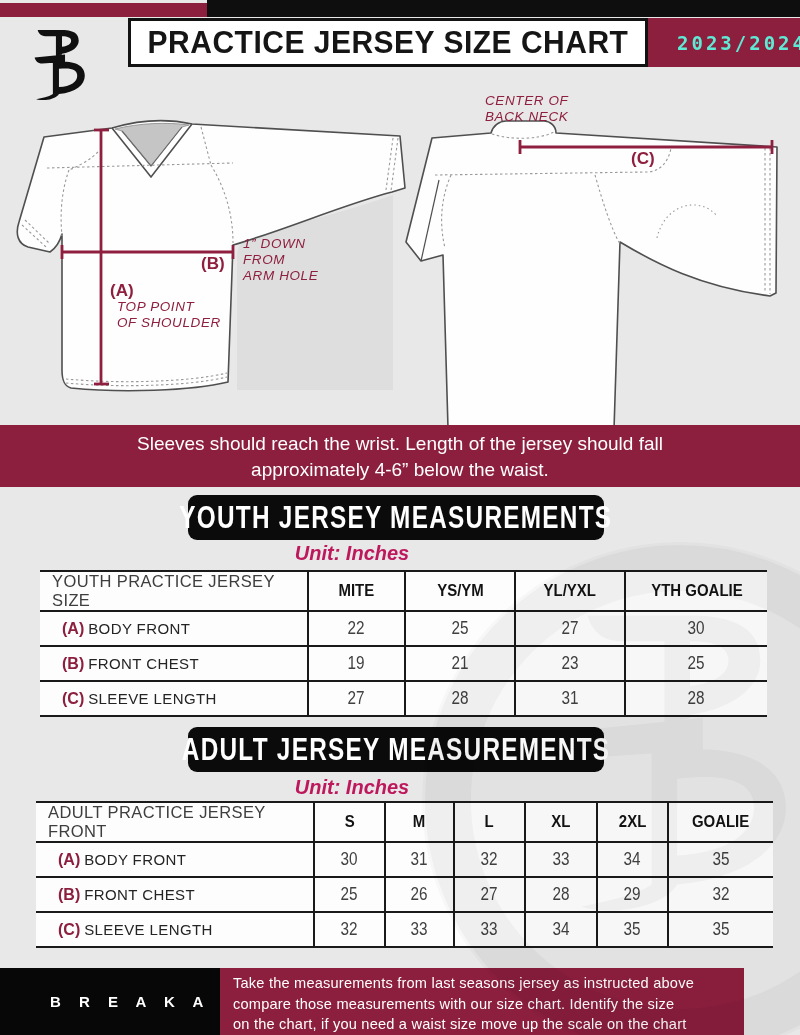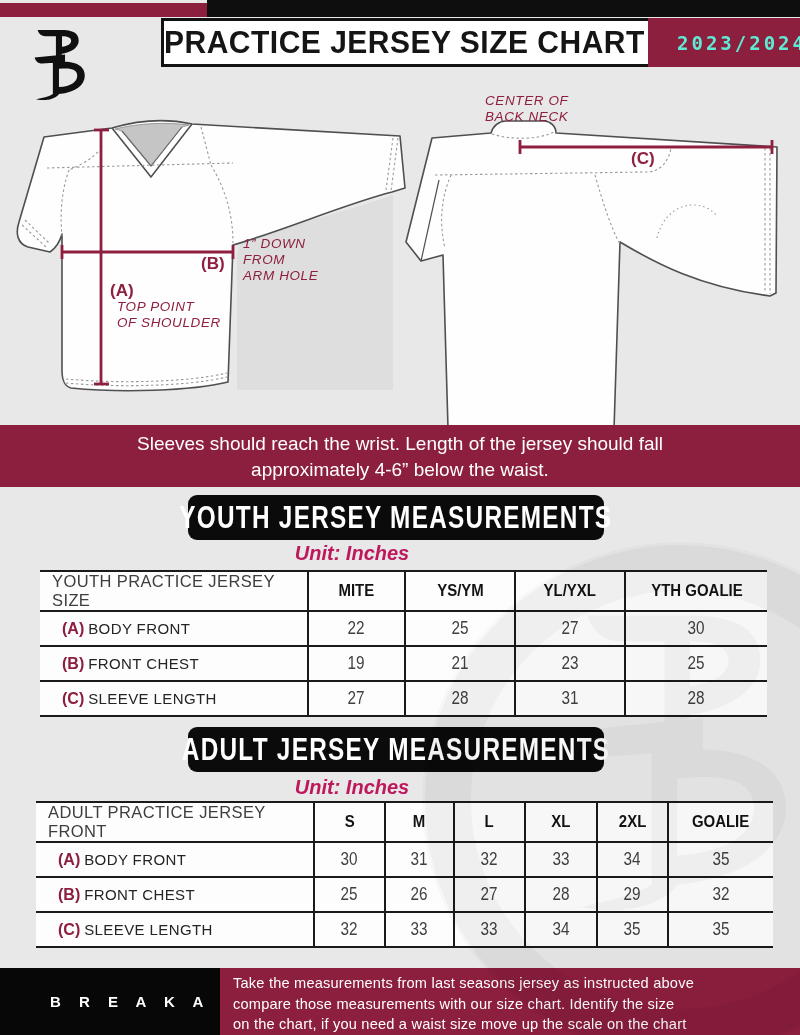--- a/index.html
+++ b/index.html
@@ -11,21 +11,21 @@
   }
   
   .strip-black { position:absolute; left:0; top:0; width:800px; height:17px; background:#0e0e0e; }
   .strip-gray  { position:absolute; left:0; top:0; width:207px; height:3px; background:#e8e8e8; }
   .strip-maroon{ position:absolute; left:0; top:3px; width:207px; height:14px; background:#8c1e3e; }
   
   .brand-logo { position:absolute; left:22px; top:24px; width:80px; height:76px; }
   .title-box {
     position:absolute; left:128px; top:18px; width:520px; height:49px;
     background:#ffffff; border:3px solid #121212;
-    display:flex; align-items:center; justify-content:flex-start; z-index:2;margin-left:33px;
+    display:flex; align-items:center; justify-content:center; z-index:2;
   }
   .title-box span { font-size:30px; font-weight:800; letter-spacing:.5px; color:#151515; white-space:nowrap; transform:scaleY(1.02); }
   .season-box {
     position:absolute; left:648px; top:18px; width:152px; height:49px;
     background:#8c1e3e; display:flex; align-items:center; justify-content:center; z-index:2;
   }
   .season-box span { font-family:"DejaVu Sans Mono", monospace; font-weight:700; font-size:19px; letter-spacing:3px; color:#5eead4; white-space:nowrap;margin-left:36px; }
   
   .jersey { position:absolute; }
   .jersey text { font-family:"Liberation Sans", sans-serif; fill:#8e1f3e; }
@@ -70,21 +70,21 @@
   .num { display:inline-block; transform:scaleX(.85); font-size:18px; color:#414141; }
   
   .watermark { position:absolute; left:380px; top:528px; width:420px; height:507px; z-index:3; pointer-events:none; }
   
   .footer-black {
     position:absolute; left:0; top:968px; width:220px; height:67px; background:#070707;
     display:flex; align-items:center; padding-left:40px; z-index:2;
   }
   .footer-brand { color:#fff; font-size:15px; font-weight:700; letter-spacing:7px; margin-left:10px; white-space:nowrap; }
   .footer-maroon {
-    position:absolute; left:220px; top:968px; width:580px; height:67px; background:#8c1e3e;
+    position:absolute; left:220px; top:968px; width:524px; height:67px; background:#8c1e3e;
     color:#fff; padding:5px 0 0 13px; z-index:2;
   }
   .footer-maroon div { font-size:14.6px; line-height:20.5px; letter-spacing:.2px; white-space:nowrap; }
 </style>
 </head>
 <body>
 
 <div class="page">
 
   <svg width="0" height="0" style="position:absolute">

